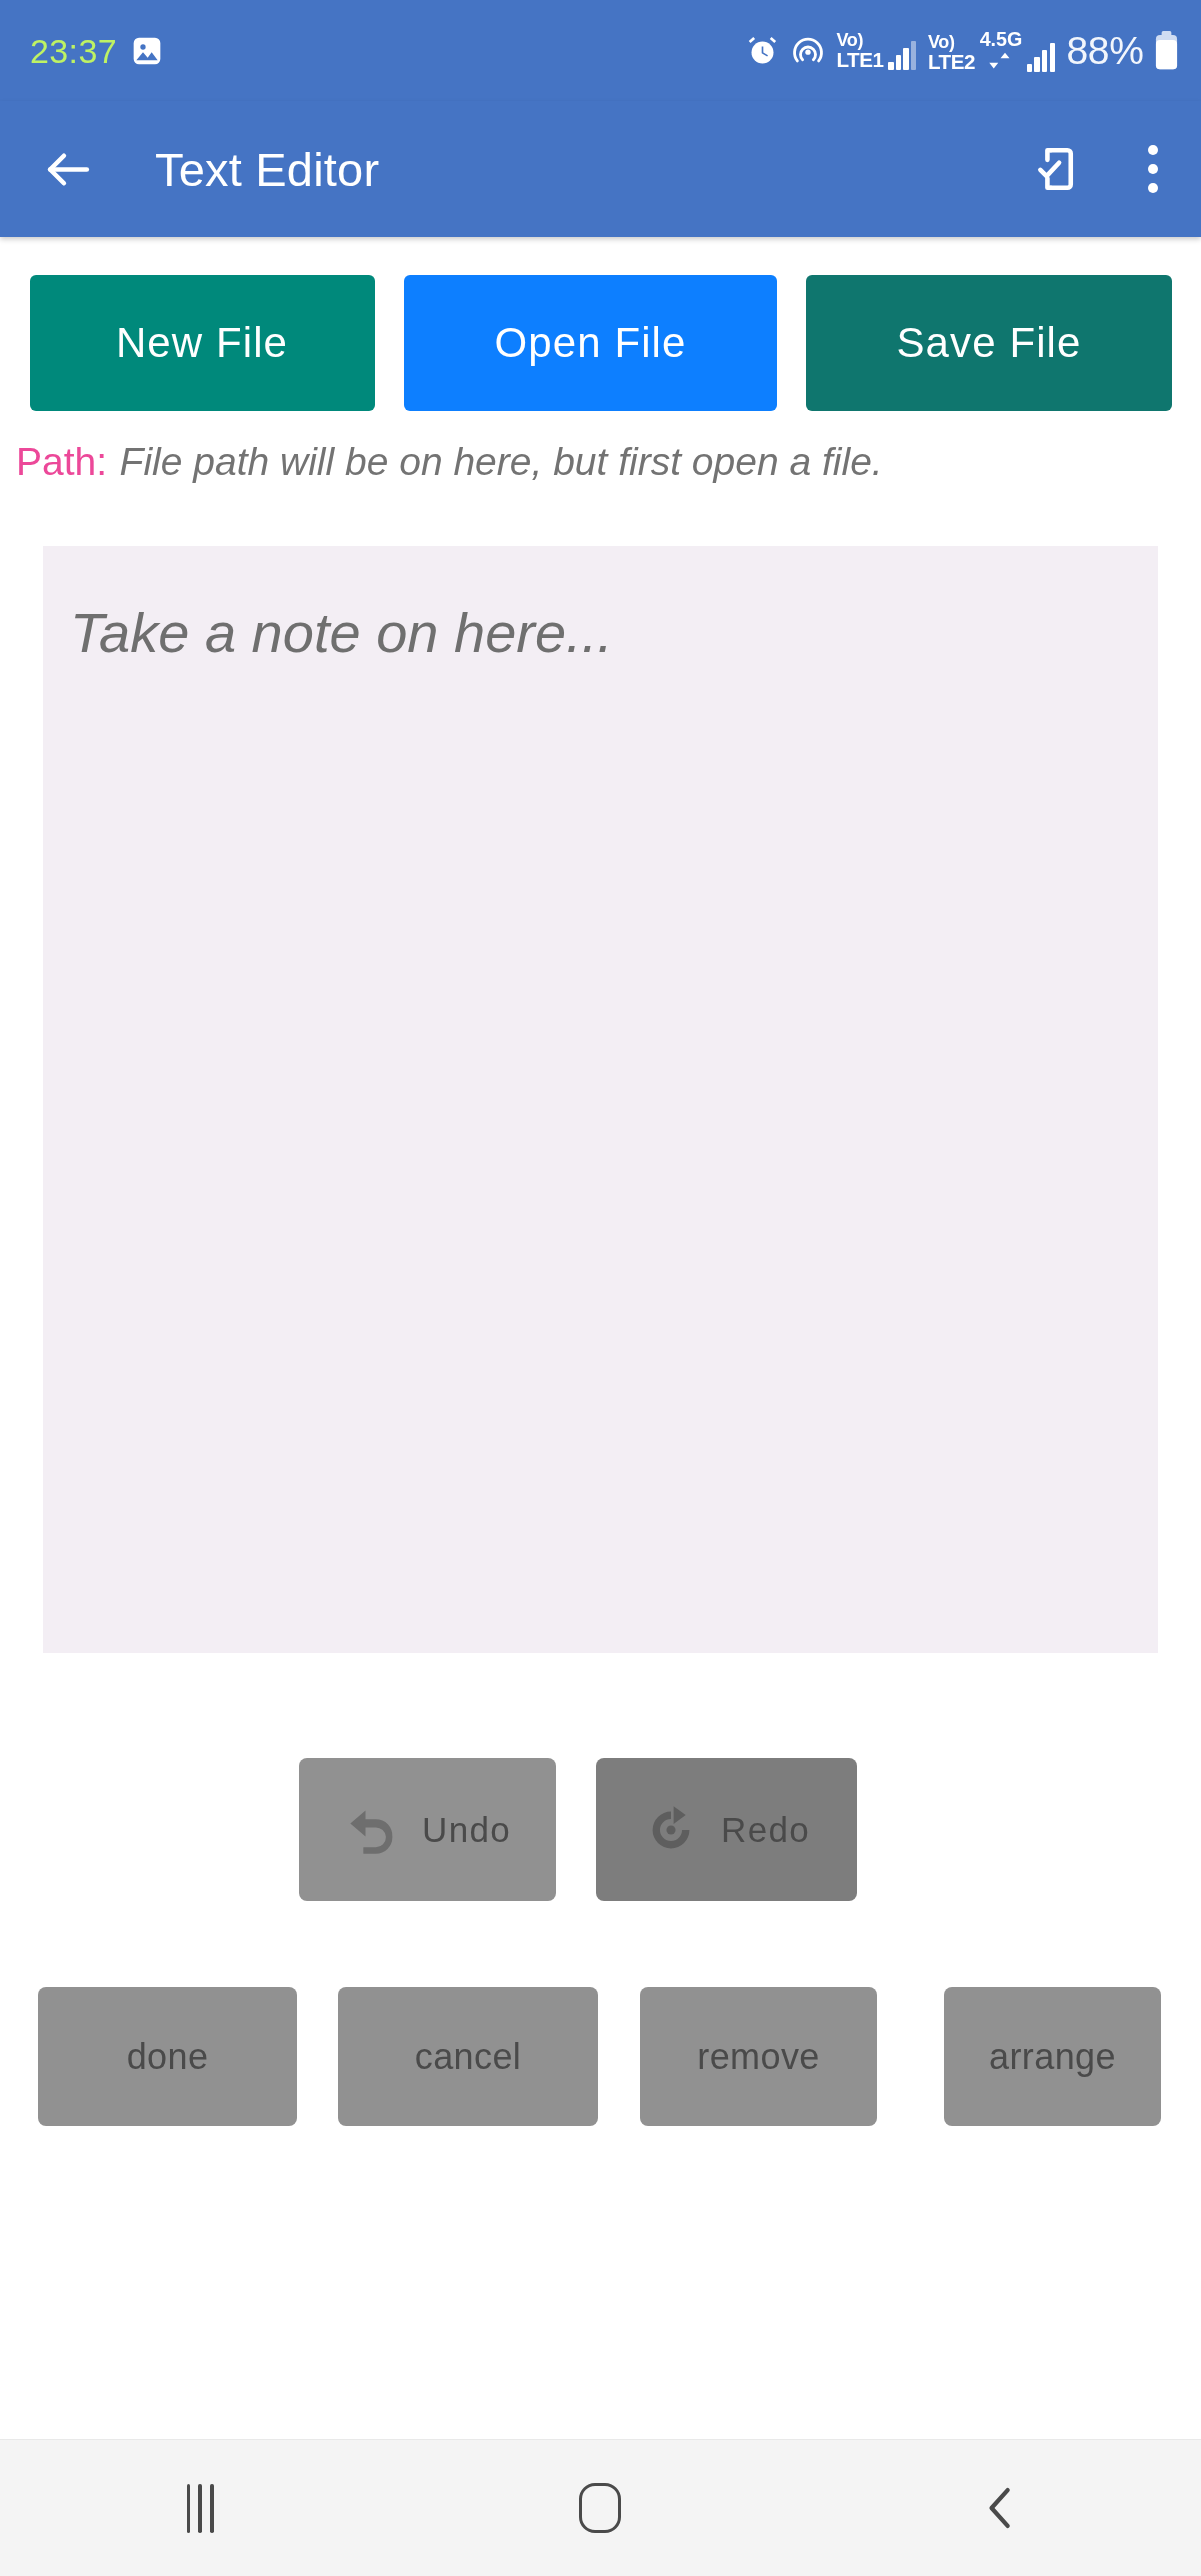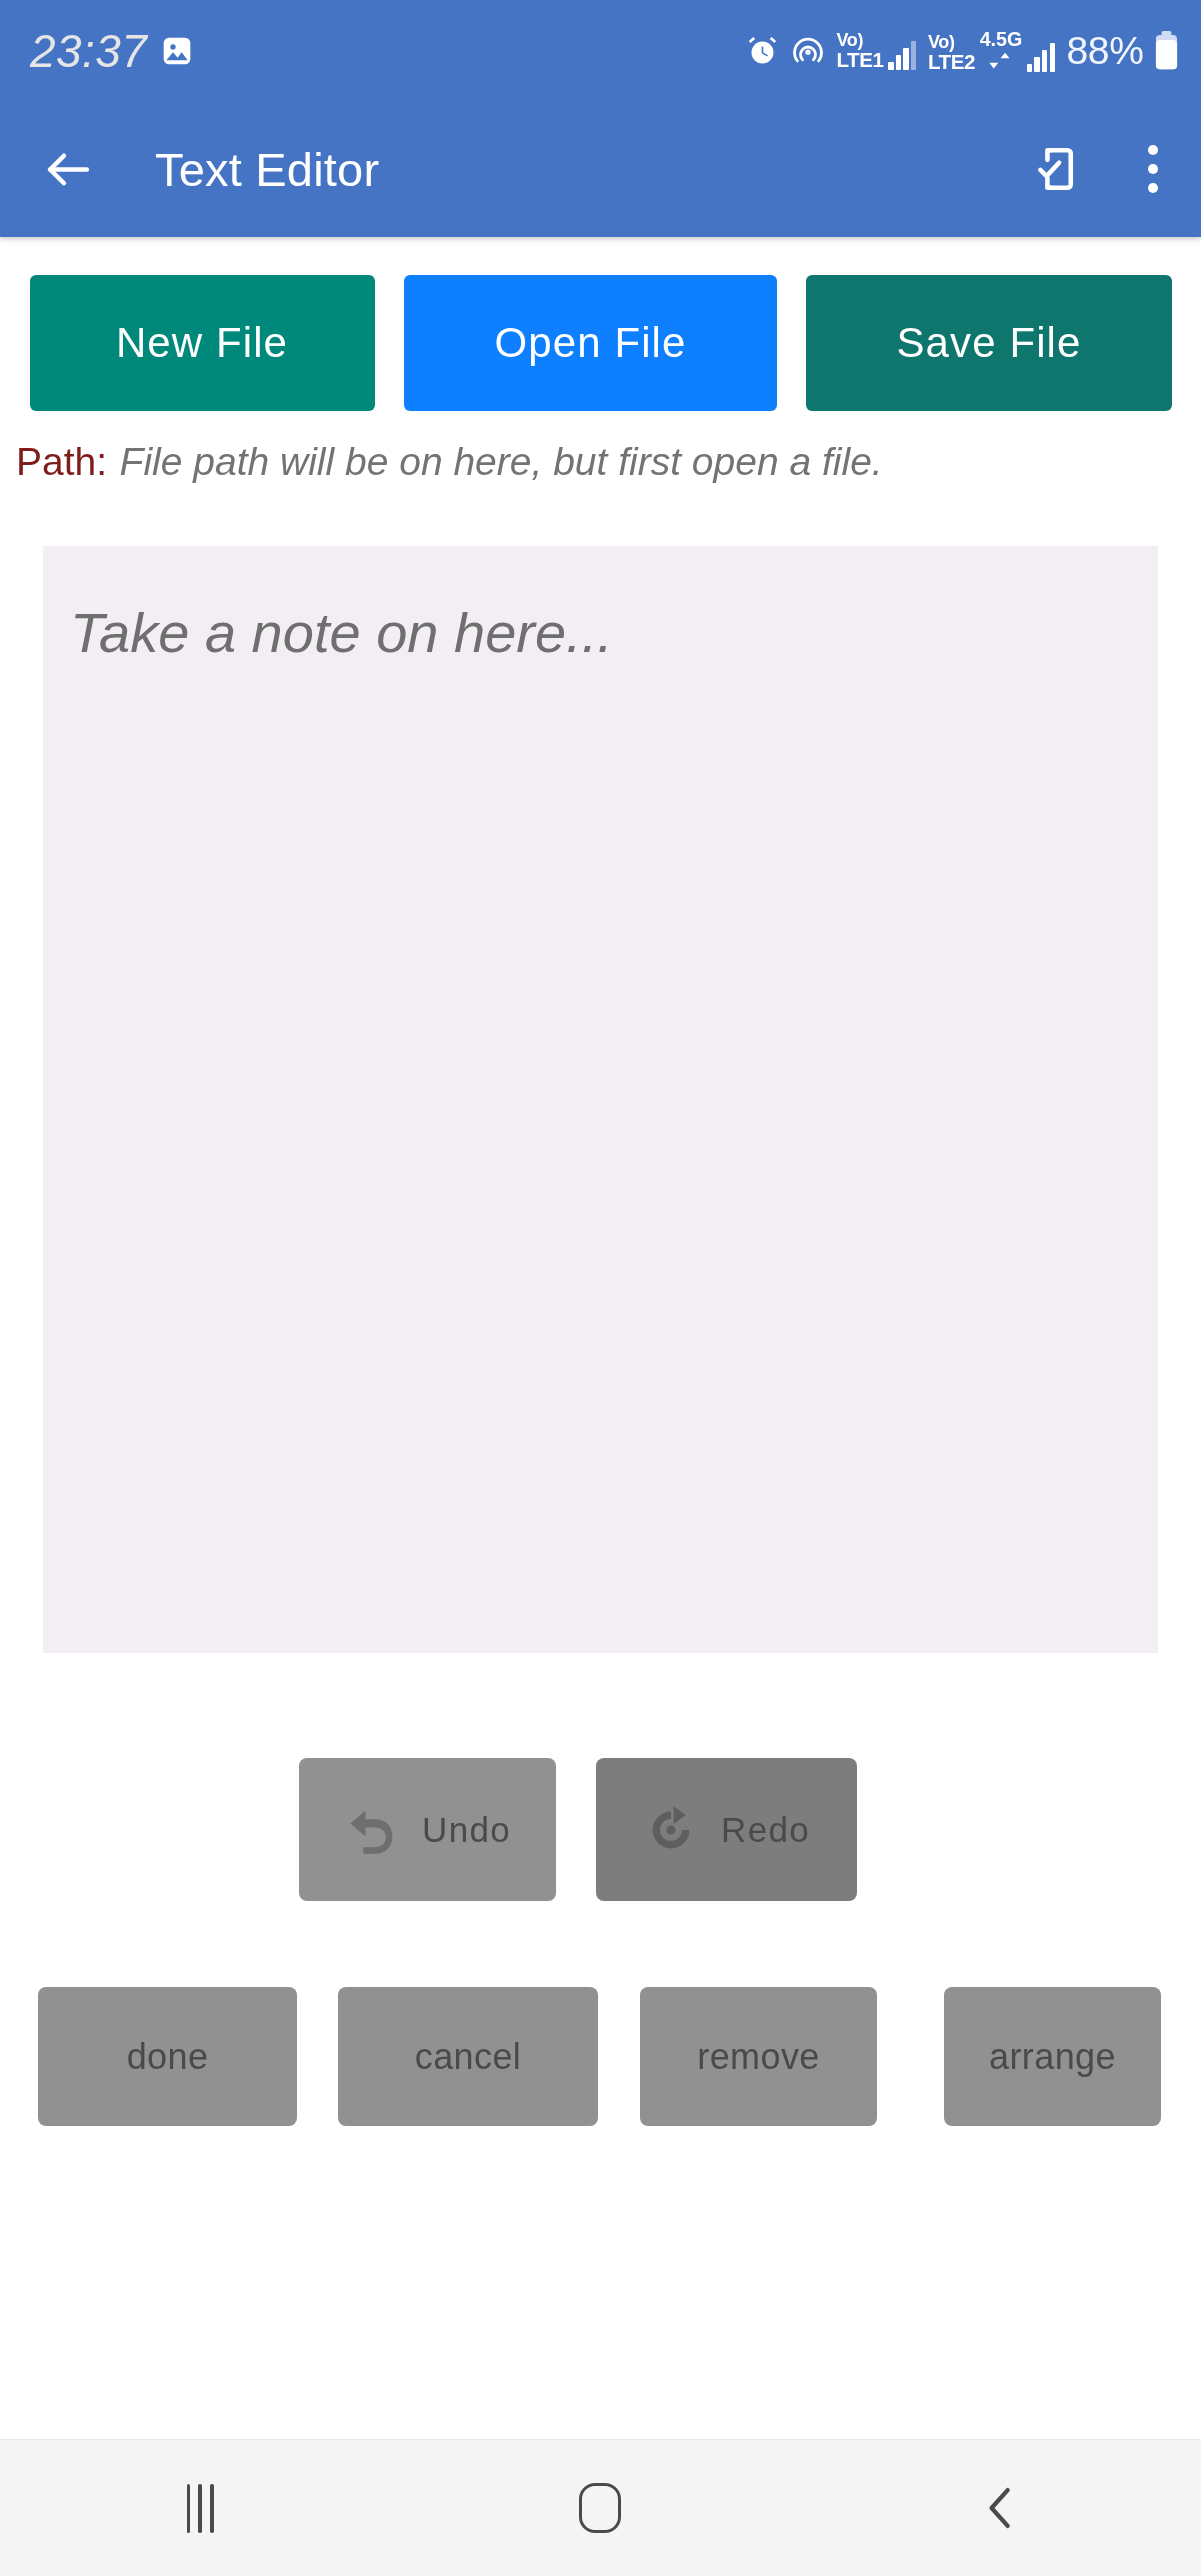--- a/index.html
+++ b/index.html
@@ -11,21 +11,21 @@
   }
   .screen { position:relative; width:1201px; height:2576px; background:#ffffff; }
 
   
   .status-bar{
     position:absolute; left:0; top:0; width:1201px; height:101px;
     background:#4574C4; display:flex; align-items:center;
     padding:0 23px 0 30px; color:#ffffff;
   }
   .sb-left{ display:flex; align-items:center; gap:14.3px; }
-  .sb-time{ font-size:46px; letter-spacing:0.4px; line-height:1; font-weight:400; color:#e5e5e5;font-style:italic; }
+  .sb-time{ font-size:34px; letter-spacing:0.4px; line-height:1; font-weight:400; color:#bef264; }
   .sb-right{ margin-left:auto; display:flex; align-items:center; gap:11.6px; }
   .ic{ display:flex; align-items:center; justify-content:center; }
 
   .sim-block{ display:flex; align-items:flex-end; gap:4.5px; }
   .sim-text{ display:flex; flex-direction:column; align-items:flex-start; line-height:1.02; }
   .sim-vo{ font-size:18px; font-weight:700; letter-spacing:-0.3px; }
   .sim-net{ font-size:20.6px; font-weight:700; letter-spacing:-0.4px; }
   .g45{ font-size:19.7px; font-weight:700; line-height:1.02; }
   .bars{ display:flex; align-items:flex-end; gap:2.2px; height:30px; }
   .bars i{ display:block; width:5.4px; background:#ffffff; border-radius:0.9px; }
@@ -61,21 +61,21 @@
   }
   .fbtn-new{ left:29.5px; width:345px; background:#00897B; }
   .fbtn-open{ left:404px; width:373px; background:#0D7FFF; }
   .fbtn-save{ left:806px; width:366px; background:#0f766e; }
 
   
   .path-row{
     position:absolute; left:16px; top:440px; width:1163px;
     display:flex; align-items:baseline; gap:12.5px; white-space:nowrap;
   }
-  .path-label{ font-size:39px; color:#7f1d1d; font-weight:400; }
+  .path-label{ font-size:39px; color:#ec4899; font-weight:400; }
   .path-value{ font-size:39px; color:#737373; font-style:italic; font-weight:400; }
 
   
   .note-area{
     position:absolute; left:43px; top:546px; width:1115px; height:1107px;
     background:#F3EEF4; border:none; outline:none; resize:none;
     font-family:"Liberation Sans", sans-serif;
     font-size:56px; color:#8b5cf6; padding:52px 27px 0 27px;
     line-height:1.25;
   }

